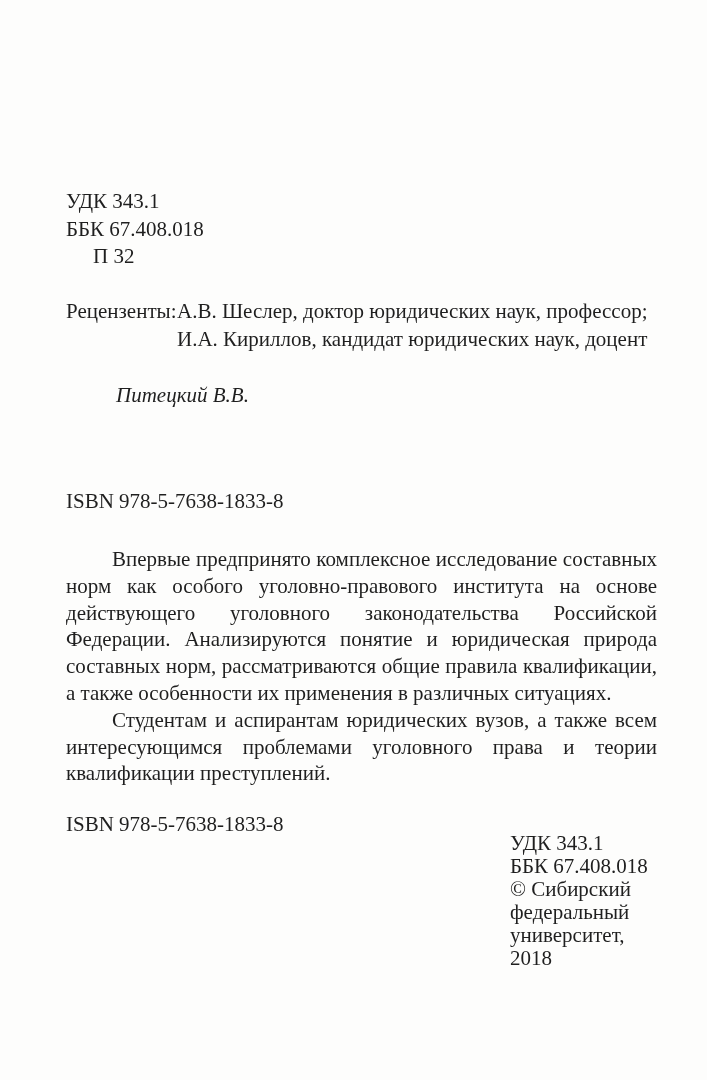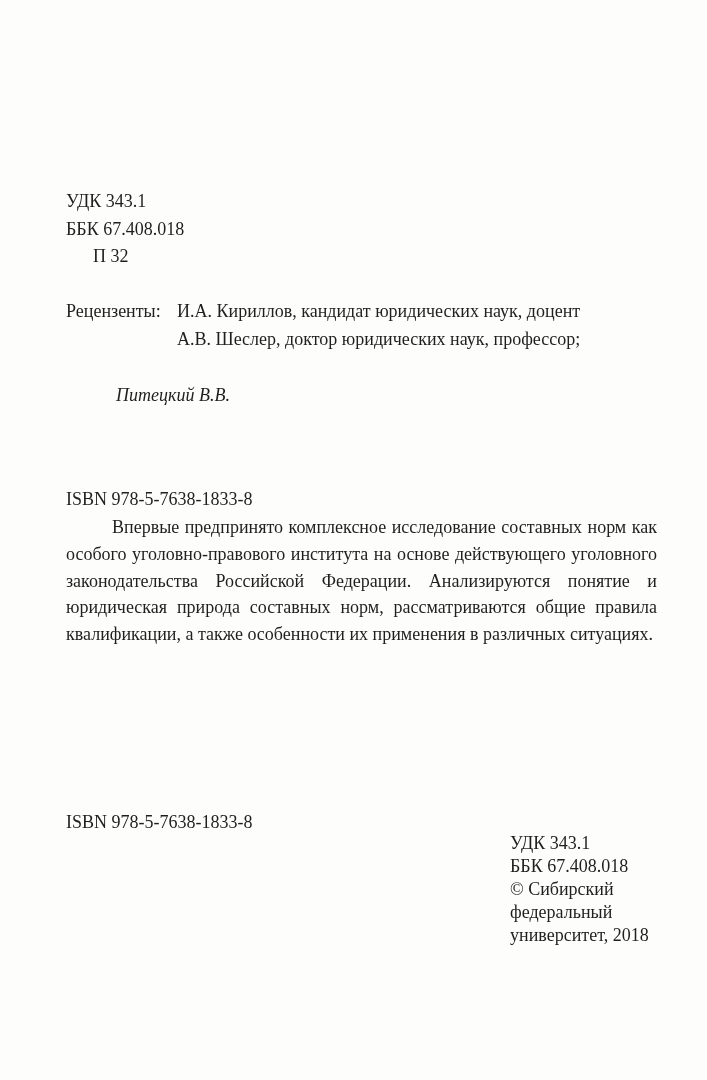--- a/index.html
+++ b/index.html
@@ -8,21 +8,21 @@
     background: #e9e9e9;
   }
   .page {
     position: relative;
     width: 707px;
     height: 1080px;
     margin: 0 auto;
     background: #fdfdfc;
     color: #1f1f1f;
     font-family: "Liberation Serif", "DejaVu Serif", serif;
-    font-size: 18px;
+    font-size: 21px;
     overflow: hidden;
   }
   .abs { position: absolute; }
 
   
   .top-codes {
     left: 66px;
     top: 188px;
     line-height: 27.6px;
   }
@@ -59,21 +59,21 @@
     width: 50px;
     font-weight: bold;
     text-indent: 0;
   }
 
   .isbn-top { left: 66px; top: 489px; white-space: nowrap; }
 
   
   .abstract {
     left: 66px;
-    top: 514px;
+    top: 546px;
     width: 591px;
     line-height: 26.8px;
     text-align: justify;
   }
   .abstract p {
     margin: 0;
     text-indent: 46px;
   }
 
   .isbn-bottom { left: 66px; top: 812px; white-space: nowrap; }
@@ -94,33 +94,34 @@
 
   <div class="abs top-codes">
     <div class="code-line">УДК 343.1</div>
     <div class="code-line">ББК 67.408.018</div>
     <div class="code-line auth-code">П 32</div>
   </div>
 
   <div class="abs reviewers">
     <div class="rev-label">Рецензенты:</div>
     <div class="rev-list">
+      <div>А.В. Шеслер, доктор юридических наук, профессор;</div>
       <div>И.А. Кириллов, кандидат юридических наук, доцент</div>
-      <div>А.В. Шеслер, доктор юридических наук, профессор;</div>
     </div>
   </div>
 
   <div class="abs catalog">
     <div class="author">Питецкий В.В.</div>
   </div>
 
   <div class="abs isbn-top">ISBN 978-5-7638-1833-8</div>
 
   <div class="abs abstract">
     <p>Впервые предпринято комплексное исследование составных норм как особого уголовно-правового института на основе действующего уголовного законодательства Российской Федерации. Анализируются понятие и юридическая природа составных норм, рассматриваются общие правила квалификации, а также особенности их применения в различных ситуациях.</p>
+    <p>Студентам и аспирантам юридических вузов, а также всем интересующимся проблемами уголовного права и теории квалификации преступлений.</p>
   </div>
 
   <div class="abs isbn-bottom">ISBN 978-5-7638-1833-8</div>
 
   <div class="abs imprint">
     <div class="imp-line">УДК 343.1</div>
     <div class="imp-line">ББК 67.408.018</div>
     <div>© Сибирский федеральный университет, 2018</div>
   </div>
 

